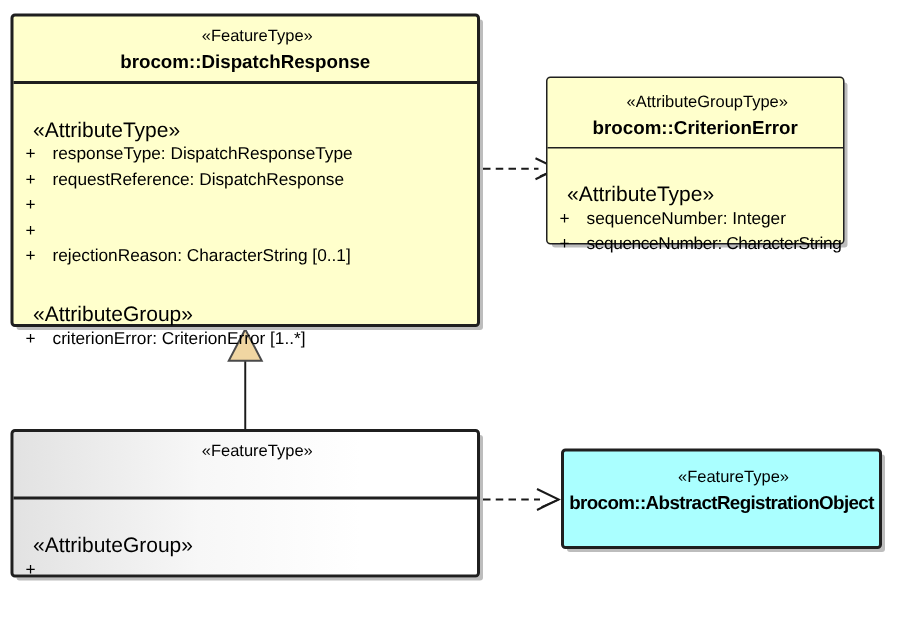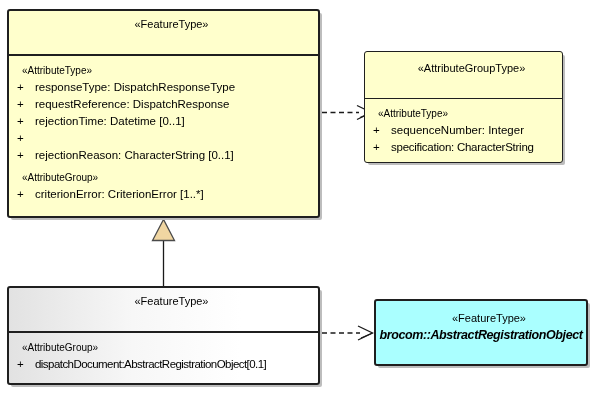--- a/index.html
+++ b/index.html
@@ -19,26 +19,26 @@
   }
   .uml-box.thin { border-width:1px; }
   .uml-box.gradient {
     background:linear-gradient(90deg,#e2e2e2 0%,#f7f7f7 40%,#ffffff 75%);
   }
   .uml-box.cyan { background:var(--abstract-fill,#aaffff); }
 
   .box-header { text-align:center; padding-top:5px; line-height:16px; }
   .stereotype { font-size:11px;margin-left:16px; }
   .box-name   { font-size:12.5px; font-weight:bold; line-height:18px; }
-  .box-name.italic { font-style:italic; letter-spacing:-0.4px; }
+  .box-name.italic { letter-spacing:-0.4px; }
 
   .box-body { border-top:2px solid var(--border-color,#222); padding:1px 2px 0 0; }
   .uml-box.thin .box-body { border-top-width:1px; }
 
-  .section-heading { font-size:10px; padding-left:13px; margin-top:5px; line-height:17px; white-space:nowrap; }
+  .section-heading { font-size:14px; padding-left:13px; margin-top:21px; line-height:17px; white-space:nowrap; }
   .attr-row { display:flex; font-size:11.5px; line-height:17px; white-space:nowrap; }
   .attr-vis { flex:none; width:18px; padding-left:8px; }
   .attr-text { flex:none;text-align:right; }
   .condensed { letter-spacing:-0.55px; }
   .condensed-light { letter-spacing:-0.25px; }
 
   .hdr1 { height:43px; box-sizing:border-box; }
   .hdr2 { height:46px; box-sizing:border-box; padding-top:8px; }
   .hdr3 { height:43px; box-sizing:border-box; }
   .hdr4 { padding-top:9px; }
@@ -64,76 +64,76 @@
     <g>
       <line x1="322" y1="333" x2="360" y2="333" stroke="#1a1a1a" stroke-width="1.3" stroke-dasharray="5 3.5"></line>
       <polyline points="358,326 372.5,333 358,340" fill="none" stroke="#1a1a1a" stroke-width="1.3"></polyline>
       <line x1="372.5" y1="333" x2="361" y2="338" stroke="#1a1a1a" stroke-width="1.1"></line>
     </g>
   </svg>
 
   <div class="uml-box" style="left:7px; top:9px; width:313px; height:209px;">
     <div class="box-header hdr1">
       <div class="stereotype">«FeatureType»</div>
+      <div class="box-name">brocom::DispatchResponse</div>
     </div>
     <div class="box-body">
       <div class="section-heading">«AttributeType»</div>
       <div class="attr-row">
         <span class="attr-vis">+</span>
         <span class="attr-text">responseType: DispatchResponseType</span>
       </div>
       <div class="attr-row">
         <span class="attr-vis">+</span>
         <span class="attr-text">requestReference: DispatchResponse</span>
       </div>
       <div class="attr-row">
         <span class="attr-vis">+</span>
-        <span class="attr-text">rejectionTime: Datetime [0..1]</span>
       </div>
       <div class="attr-row">
         <span class="attr-vis">+</span>
       </div>
       <div class="attr-row">
         <span class="attr-vis">+</span>
         <span class="attr-text">rejectionReason: CharacterString [0..1]</span>
       </div>
       <div class="section-heading">«AttributeGroup»</div>
       <div class="attr-row">
         <span class="attr-vis">+</span>
         <span class="attr-text">criterionError: CriterionError [1..*]</span>
       </div>
     </div>
   </div>
 
   <div class="uml-box thin" style="left:364px; top:51px; width:199px; height:112px;">
     <div class="box-header hdr2">
       <div class="stereotype">«AttributeGroupType»</div>
+      <div class="box-name">brocom::CriterionError</div>
     </div>
     <div class="box-body">
       <div class="section-heading">«AttributeType»</div>
       <div class="attr-row">
         <span class="attr-vis">+</span>
         <span class="attr-text">sequenceNumber: Integer</span>
       </div>
       <div class="attr-row">
         <span class="attr-vis">+</span>
-        <span class="attr-text condensed-light">specification: CharacterString</span>
+        <span class="attr-text condensed-light">sequenceNumber: CharacterString</span>
       </div>
     </div>
   </div>
 
   <div class="uml-box gradient" style="left:7px; top:286px; width:313px; height:99px;">
     <div class="box-header hdr3">
       <div class="stereotype">«FeatureType»</div>
     </div>
     <div class="box-body" style="border-top-width:2px; background:transparent;">
       <div class="section-heading">«AttributeGroup»</div>
       <div class="attr-row">
         <span class="attr-vis">+</span>
-        <span class="attr-text condensed">dispatchDocument:AbstractRegistrationObject[0.1]</span>
       </div>
     </div>
   </div>
 
   <div class="uml-box cyan" style="left:374px; top:299px; width:214px; height:67px;">
     <div class="box-header hdr4">
       <div class="stereotype">«FeatureType»</div>
       <div class="box-name italic">brocom::AbstractRegistrationObject</div>
     </div>
   </div>

